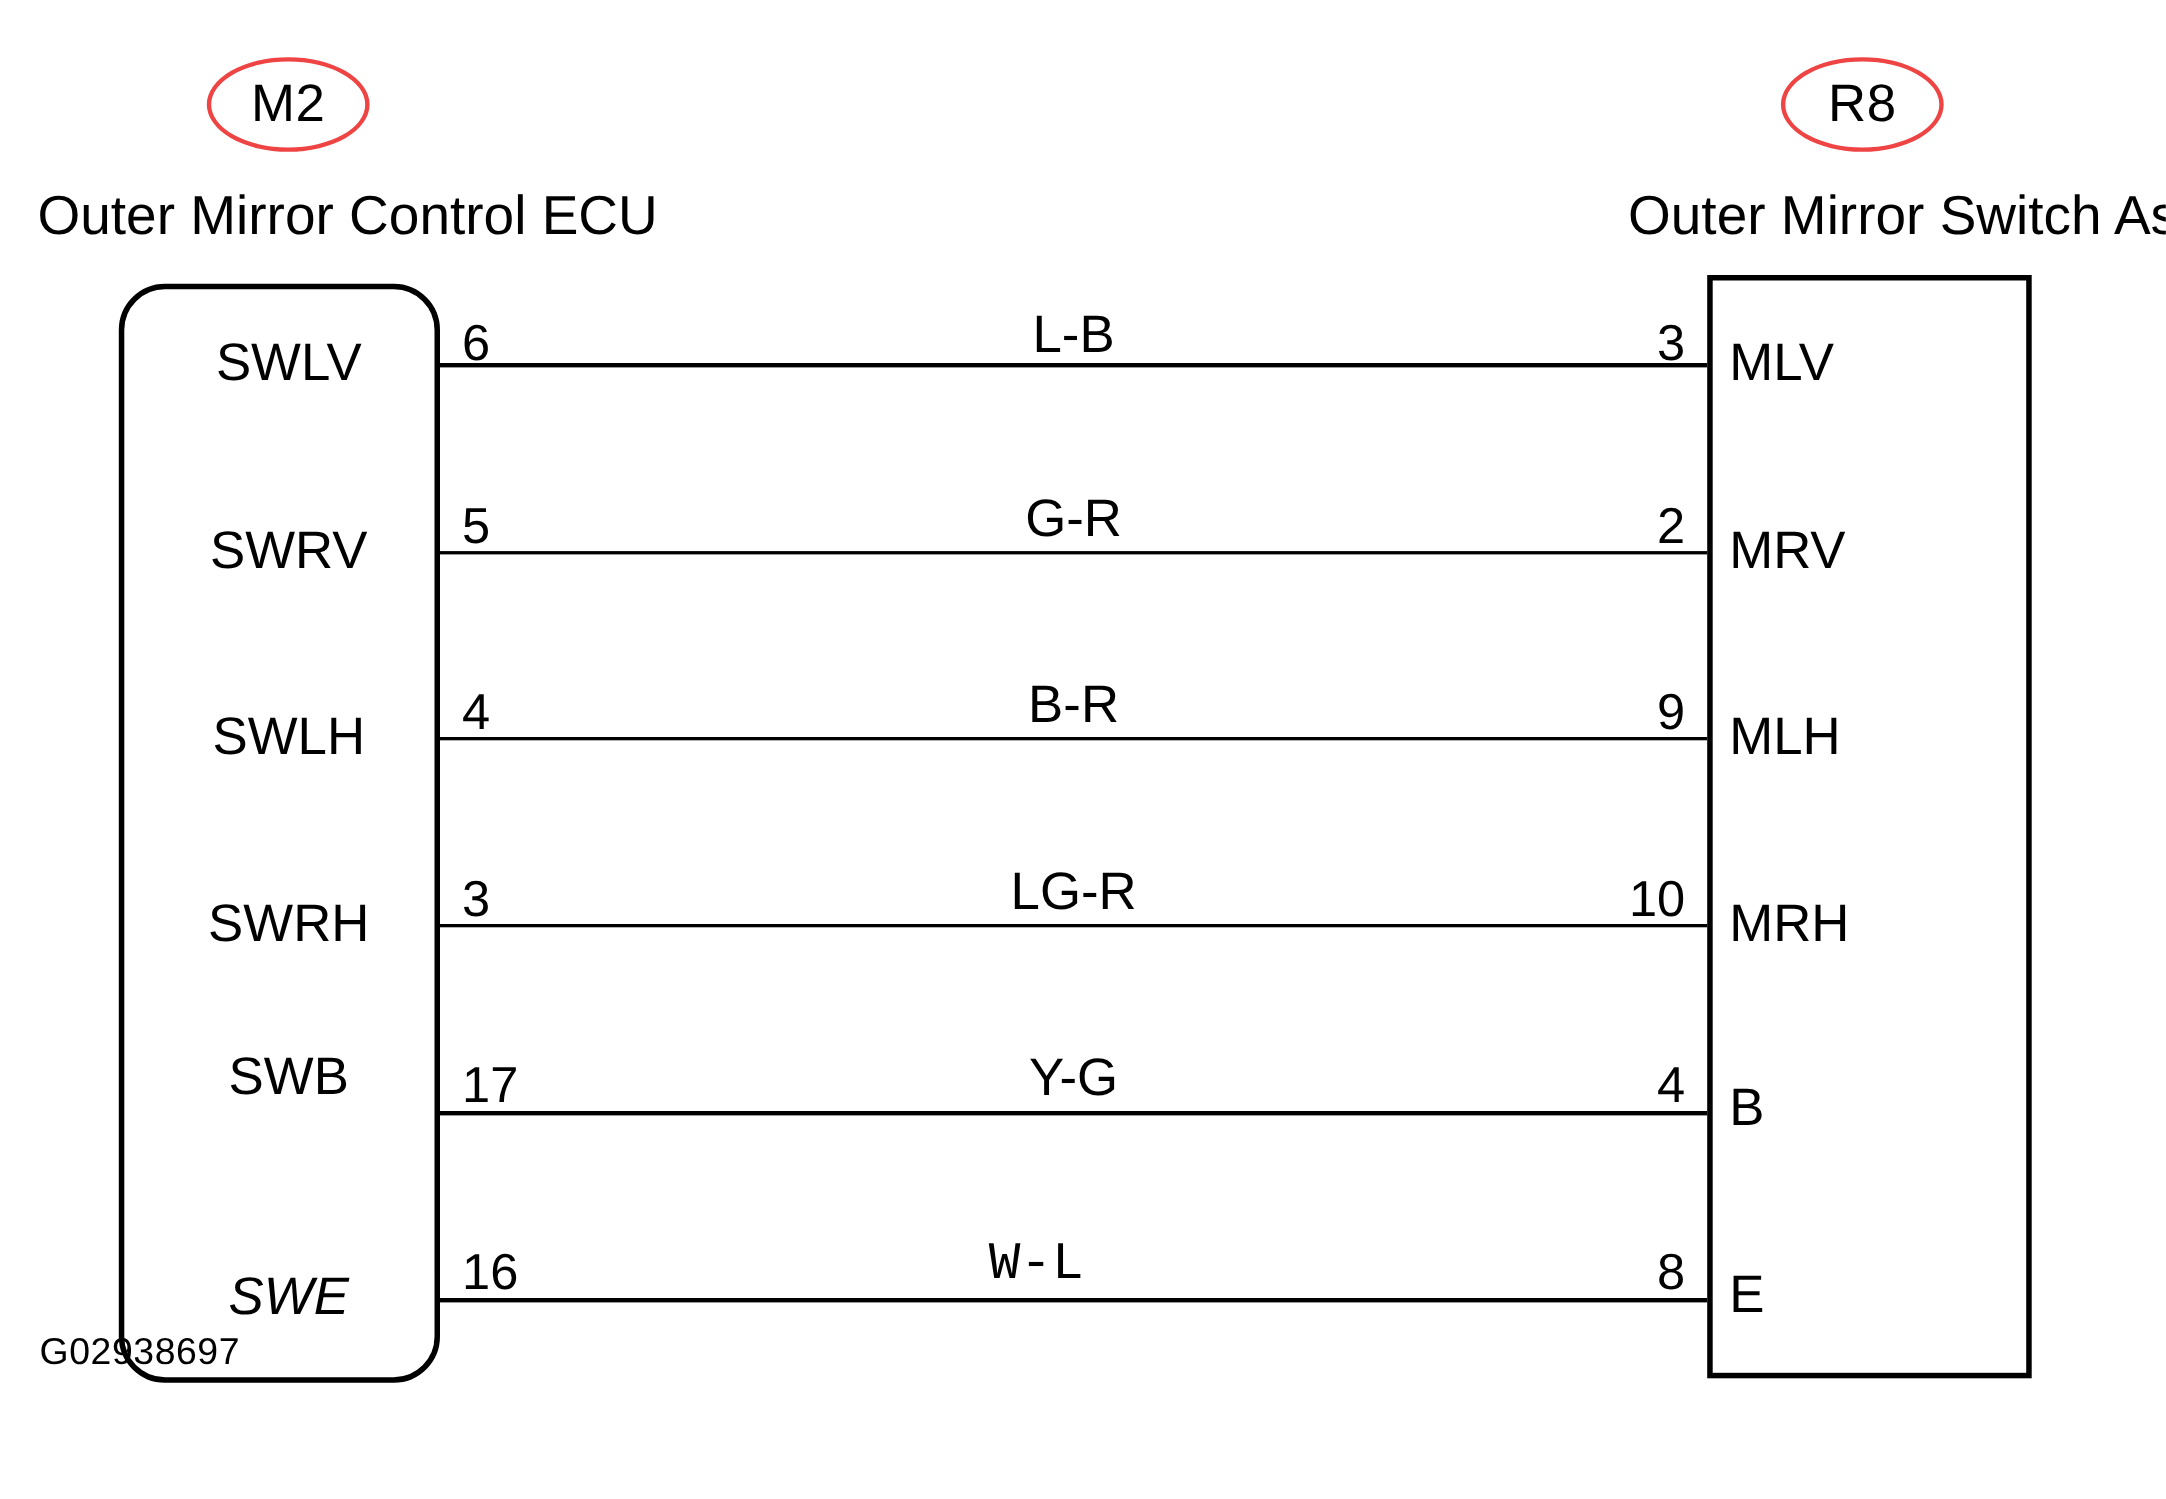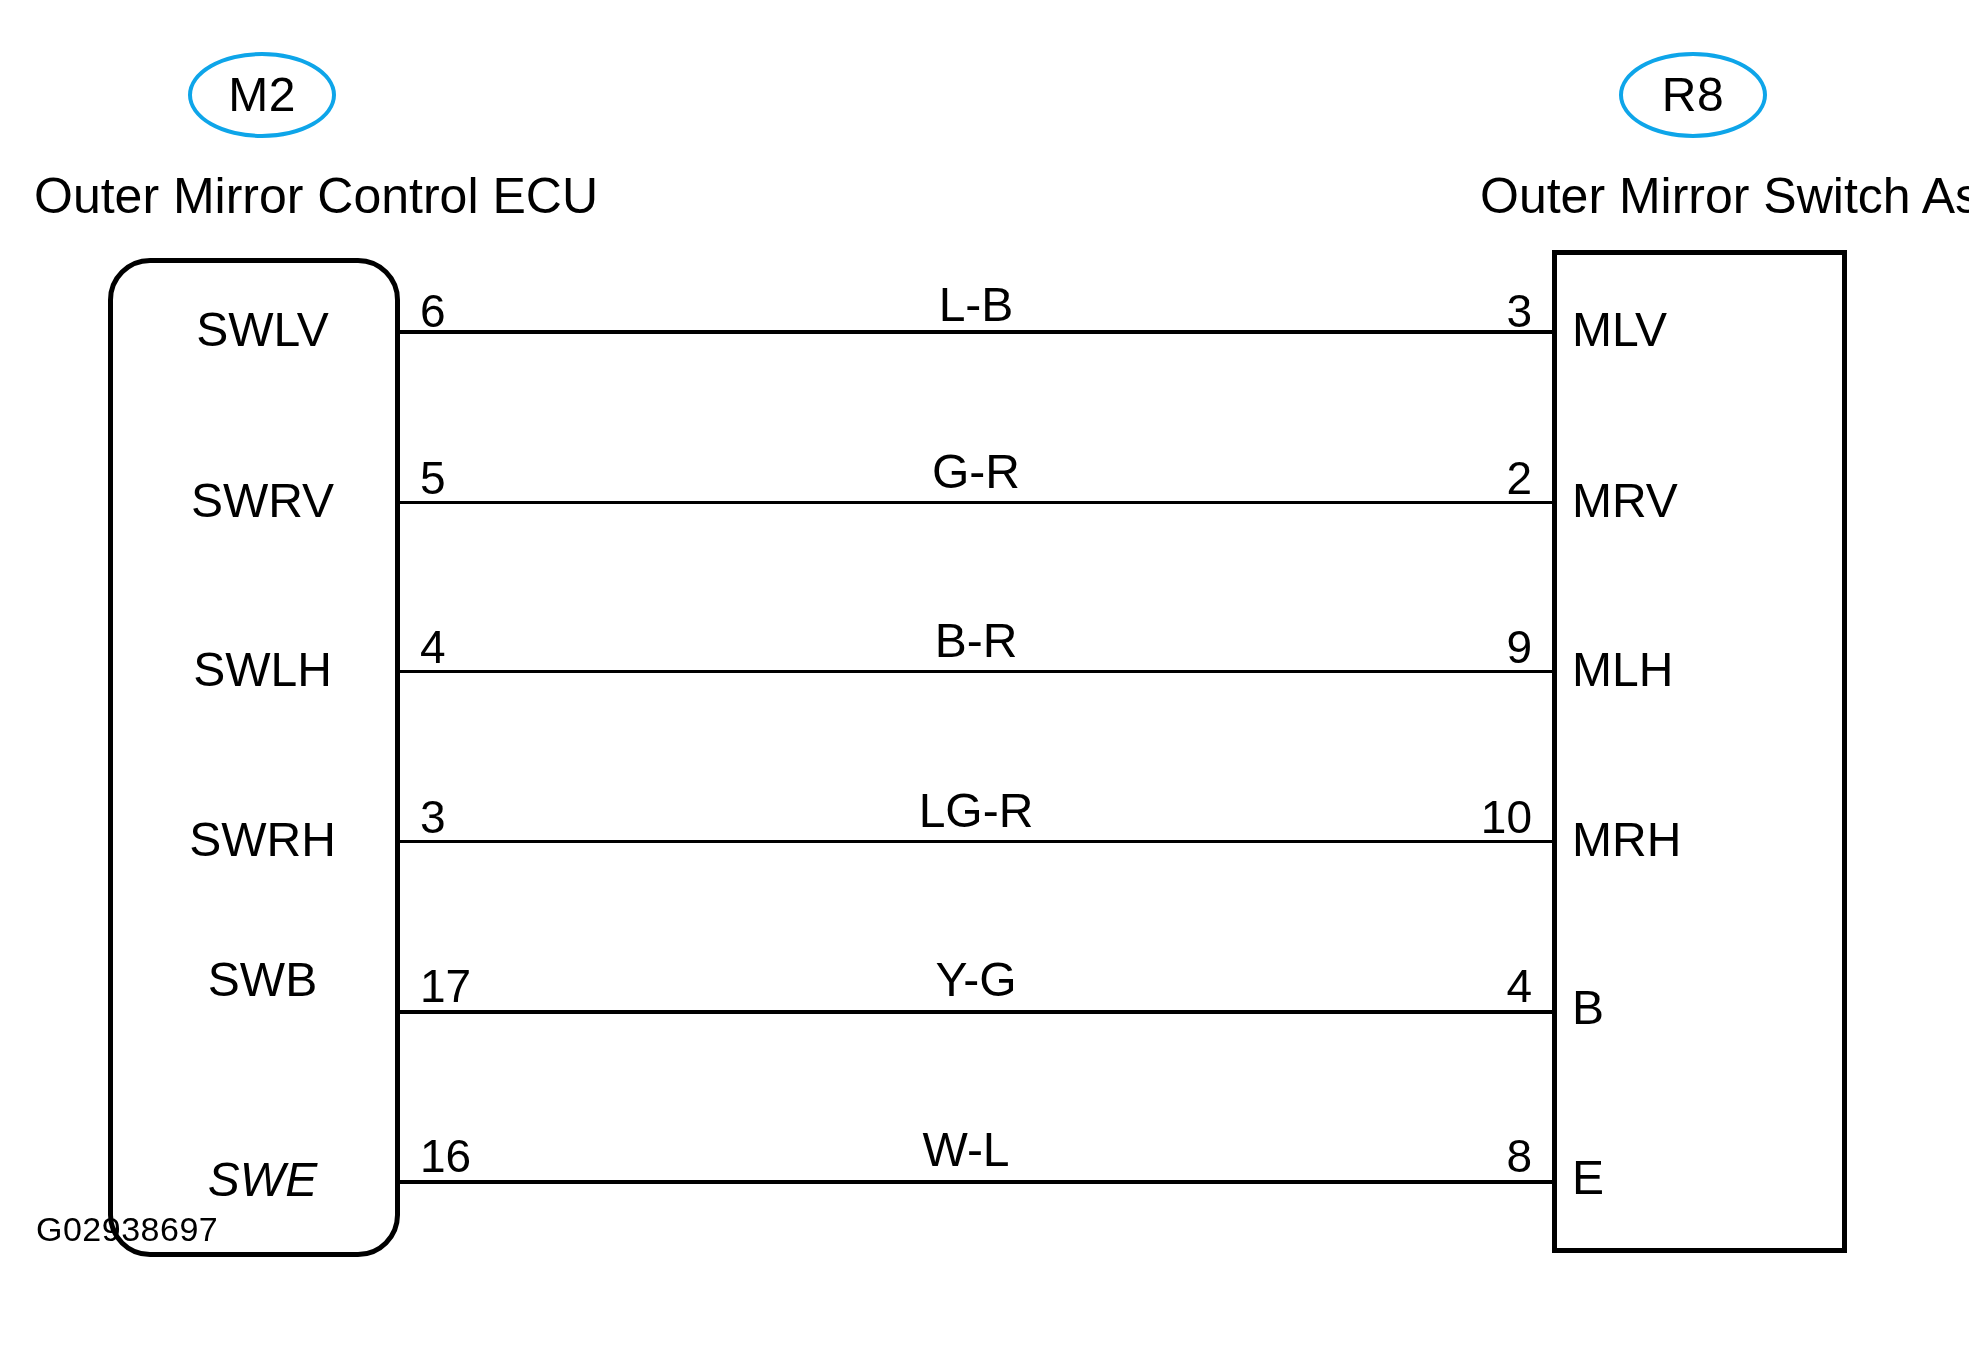--- a/index.html
+++ b/index.html
@@ -17,21 +17,21 @@
     height: 1363px;
     background: #ffffff;
     overflow: hidden;
   }
 
   
   .conn-bubble {
     position: absolute;
     width: 148px;
     height: 86px;
-    border: 4px solid #0ea5e9;
+    border: 4px solid #ef4444;
     border-radius: 50%;
     box-sizing: border-box;
     display: flex;
     align-items: center;
     justify-content: center;
     font-size: 48px;
     letter-spacing: 0.5px;
     line-height: 1;
     background: #fff;
   }
@@ -149,19 +149,19 @@
   <div class="term-label left" style="left:140px; top:951px; width:245px;margin-top:29px;">SWB</div>
   <div class="pin-num left" style="left:420px; top:963px;">17</div>
   <div class="wire" style="left:400px; top:1010px; width:1152px;"></div>
   <div class="wire-color" style="left:726px; top:956px; width:500px;">Y-G</div>
   <div class="pin-num right" style="left:1322px; top:963px; width:210px;">4</div>
   <div class="term-label right" style="left:1572px; top:1008px; width:260px;">B</div>
 
   <div class="term-label left" style="left:140px; top:1180px; width:245px;font-style:italic;">SWE</div>
   <div class="pin-num left" style="left:420px; top:1133px;">16</div>
   <div class="wire" style="left:400px; top:1180px; width:1152px;"></div>
-  <div class="wire-color" style="left:716px; top:1126px; width:500px;">W-L</div>
+  <div class="wire-color" style="left:692px; top:1126px; width:500px;font-family:Liberation Mono, monospace;">W-L</div>
   <div class="pin-num right" style="left:1322px; top:1133px; width:210px;">8</div>
   <div class="term-label right" style="left:1572px; top:1178px; width:260px;">E</div>
 
   <div class="fig-code" style="left:36px; top:1212px;text-align:center;">G02938697</div>
 
 </div>
 
 </body></html>

